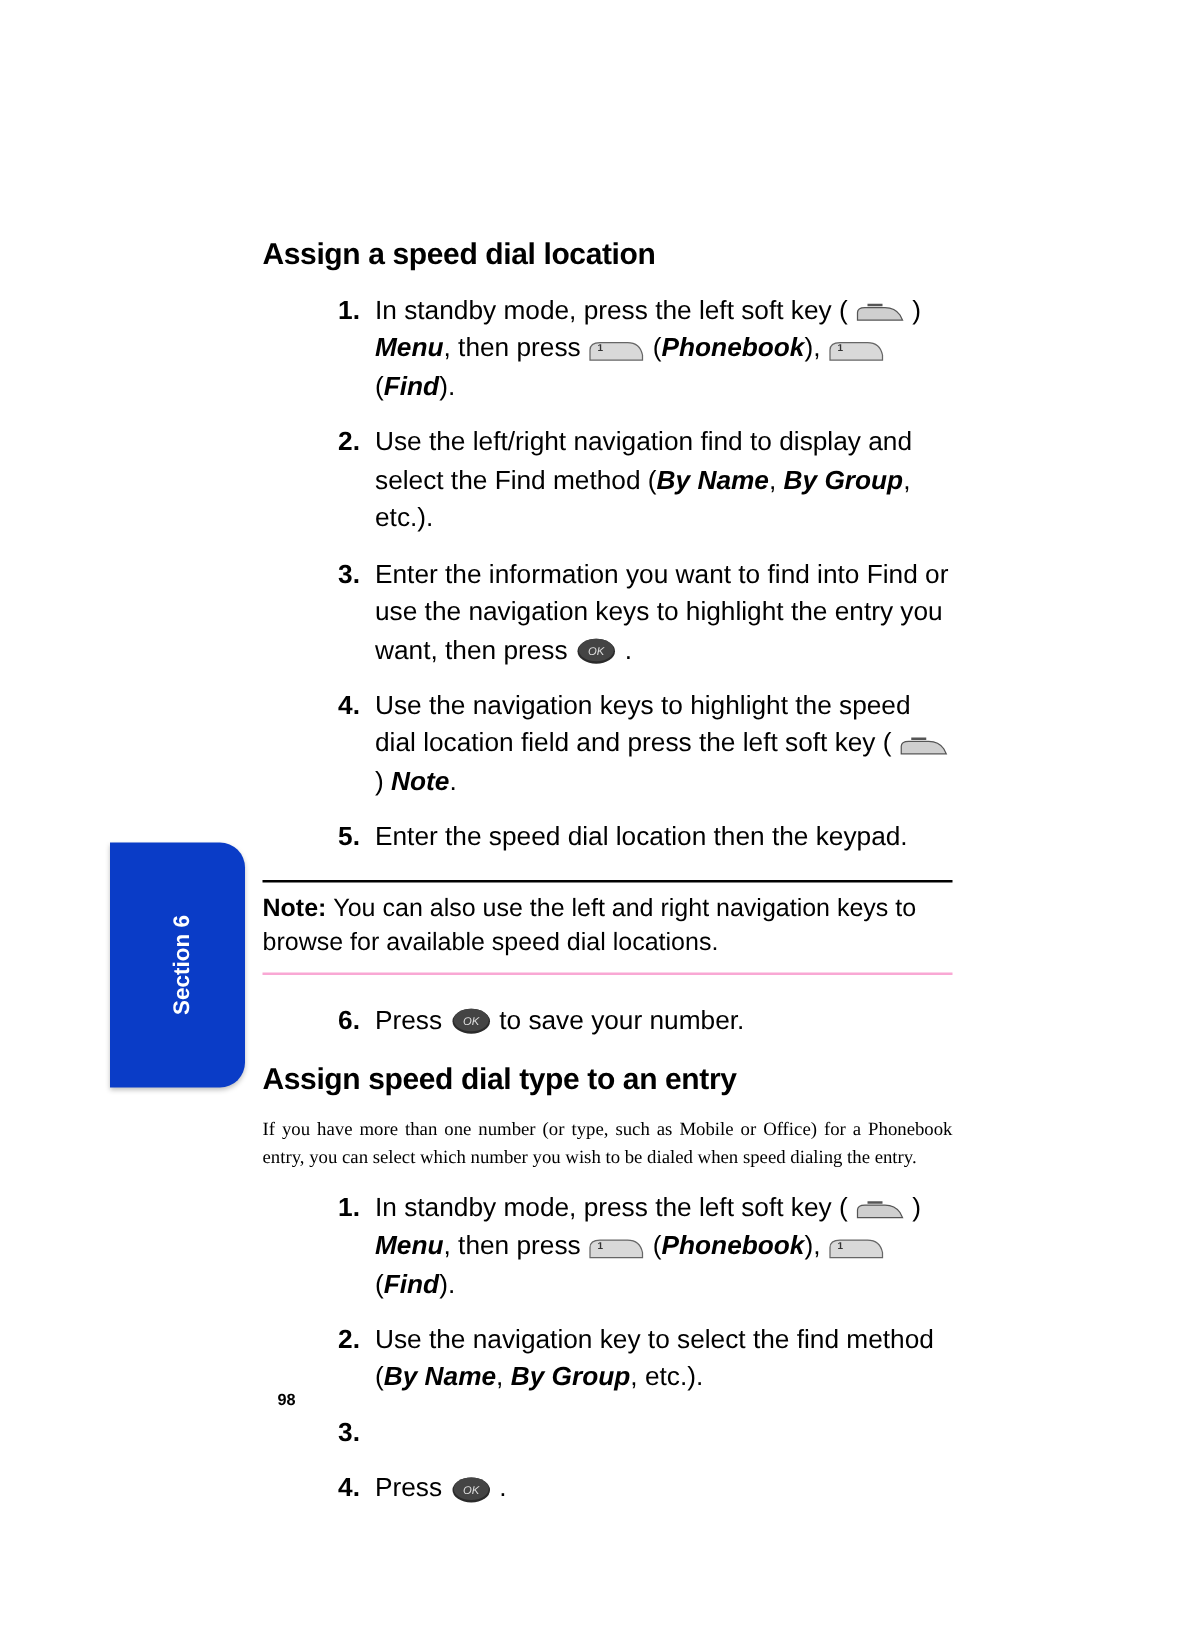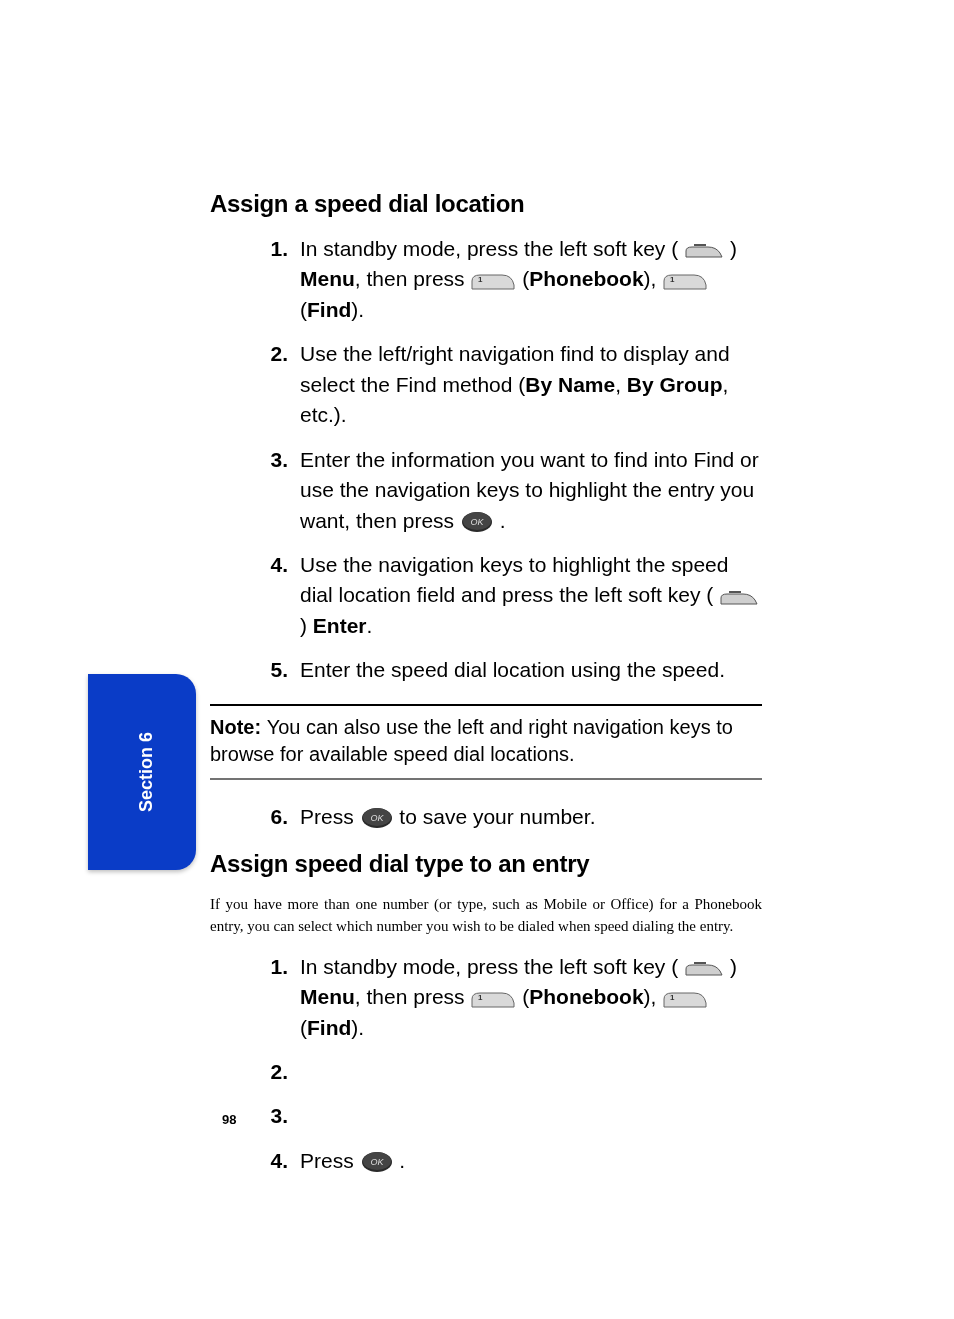--- a/index.html
+++ b/index.html
@@ -51,30 +51,30 @@
     min-width: 78px;
     text-align: right;
     padding-right: 12px;
     font-weight: bold;
   }
   ol.steps > li .txt {
     flex: 1;
   }
   .note-block {
     border-top: 2px solid #000;
-    border-bottom: 2px solid #737373;
+    border-bottom: 2px solid #f9a8d4;
     padding: 8px 0 10px 0;
     margin: 12px 0 22px 0;
     font-size: 20px;
     line-height: 1.35;
   }
   .note-block .label {
     font-weight: bold;
   }
-  b { font-weight: bold; }
+  b { font-weight: bold; font-style: italic; }
 
   
   .side-tab {
     position: absolute;
     left: 88px;
     top: 674px;
     width: 108px;
     height: 196px;
     background: #0a3cc7;
     border-radius: 0 20px 20px 0;
@@ -195,27 +195,27 @@
       <li>
         <span class="num">4.</span>
         <span class="txt">
           <span>Use the navigation keys to highlight the speed dial location field and press the left soft key (</span>
           <span class="softkey-icon">
             <svg viewBox="0 0 40 18">
                 <path d="M2 16 L2 10 Q2 6 8 6 L24 6 Q32 6 36 12 L38 16 Z" fill="#cfcfcf" stroke="#555" stroke-width="1"></path>
                 <line x1="10" y1="4" x2="22" y2="4" stroke="#555" stroke-width="2"></line>
               </svg>
           </span>
-          <span>) </span><b>Enter</b><span>.</span>
+          <span>) </span><b>Note</b><span>.</span>
         </span>
       </li>
 
       <li>
         <span class="num">5.</span>
-        <span class="txt">Enter the speed dial location using the speed.</span>
+        <span class="txt">Enter the speed dial location then the keypad.</span>
       </li>
     </ol>
 
     <div class="note-block">
       <span class="label">Note: </span><span>You can also use the left and right navigation keys to browse for available speed dial locations.</span>
     </div>
 
     <ol class="steps">
       <li>
         <span class="num">6.</span>
@@ -261,20 +261,23 @@
                 <path d="M2 18 L2 10 Q2 4 10 4 L32 4 Q42 4 44 14 L44 18 Z" fill="#d9d9d9" stroke="#666" stroke-width="1"></path>
                 <text x="8" y="11" font-size="8" font-weight="bold" fill="#333">1</text>
               </svg>
           </span>
           <span> (</span><b>Find</b><span>).</span>
         </span>
       </li>
 
       <li>
         <span class="num">2.</span>
+        <span class="txt">
+          <span>Use the navigation key to select the find method (</span><b>By Name</b><span>, </span><b>By Group</b><span>, etc.).</span>
+        </span>
       </li>
 
       <li>
         <span class="num">3.</span>
       </li>
 
       <li>
         <span class="num">4.</span>
         <span class="txt">
           <span>Press </span>

